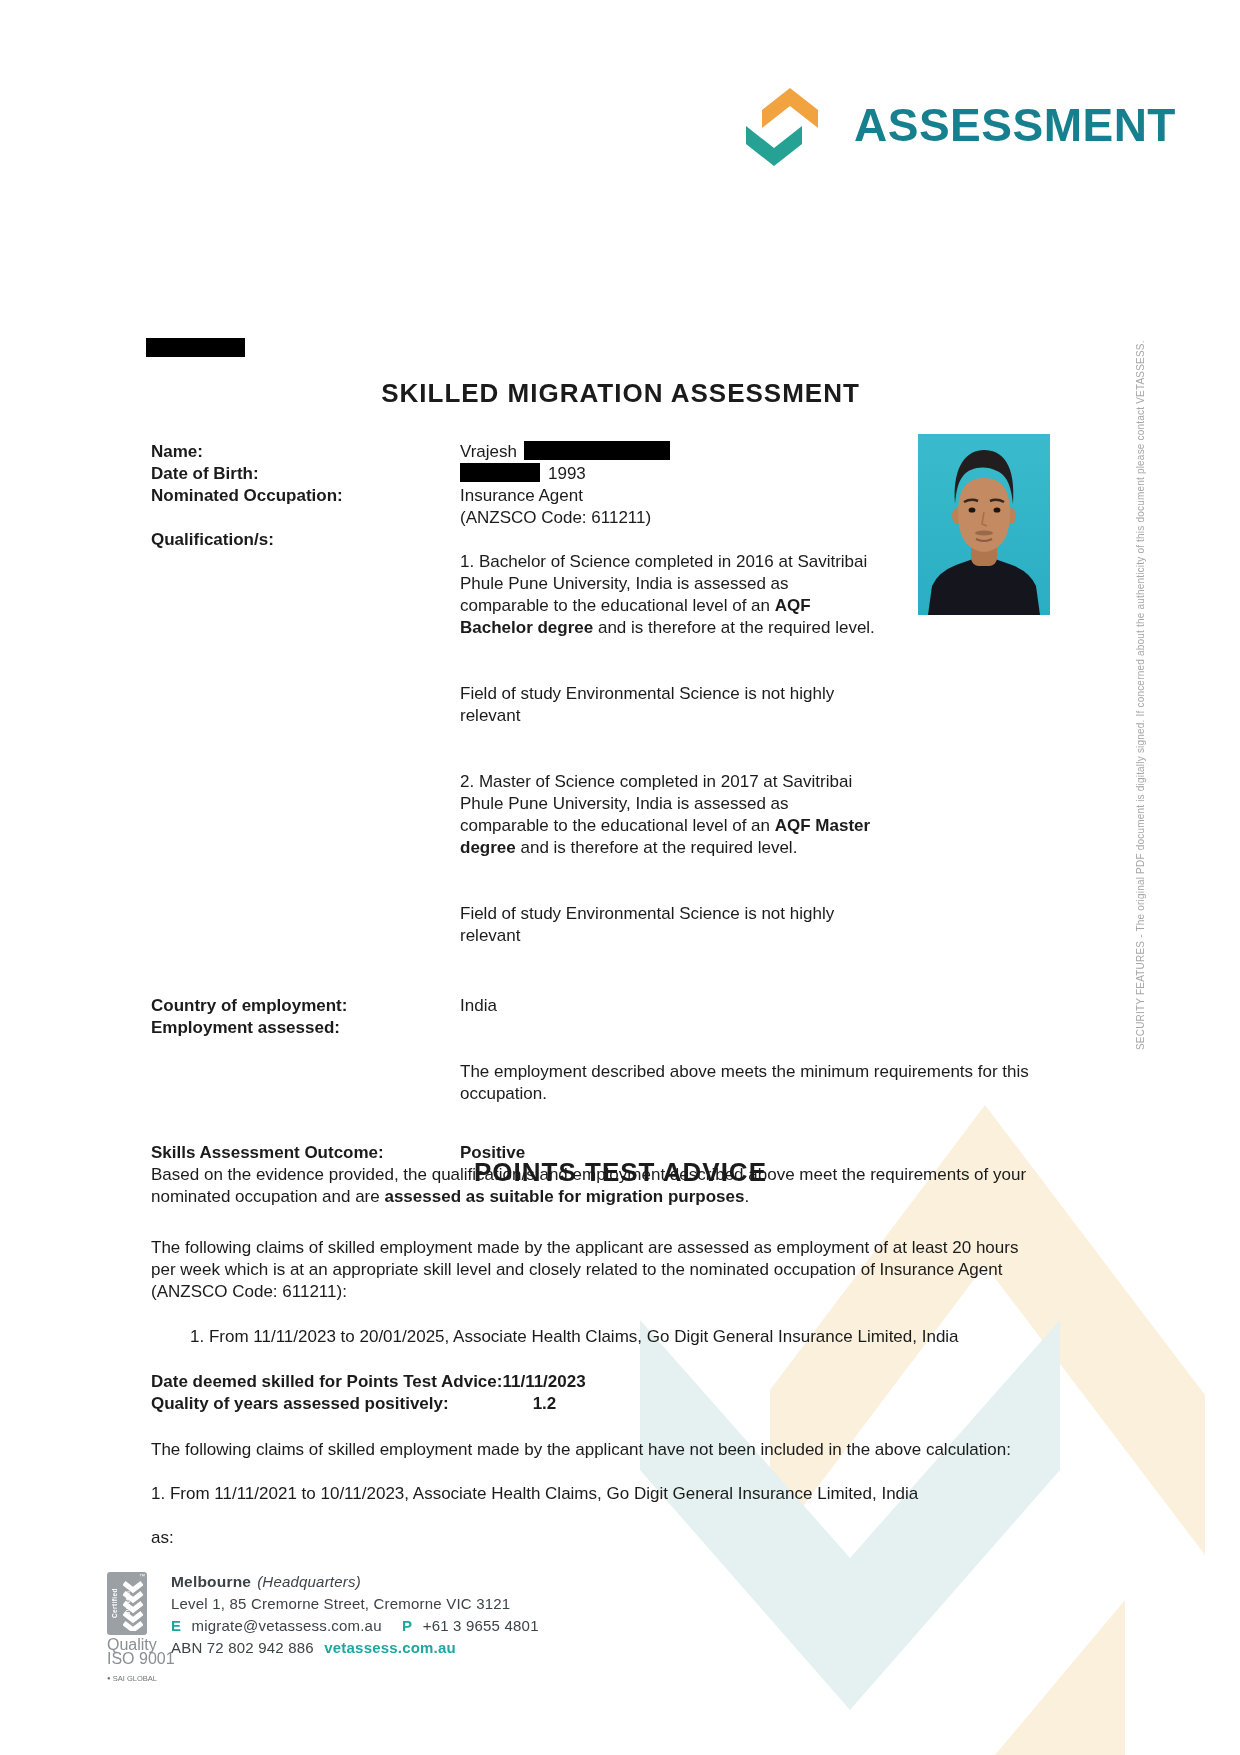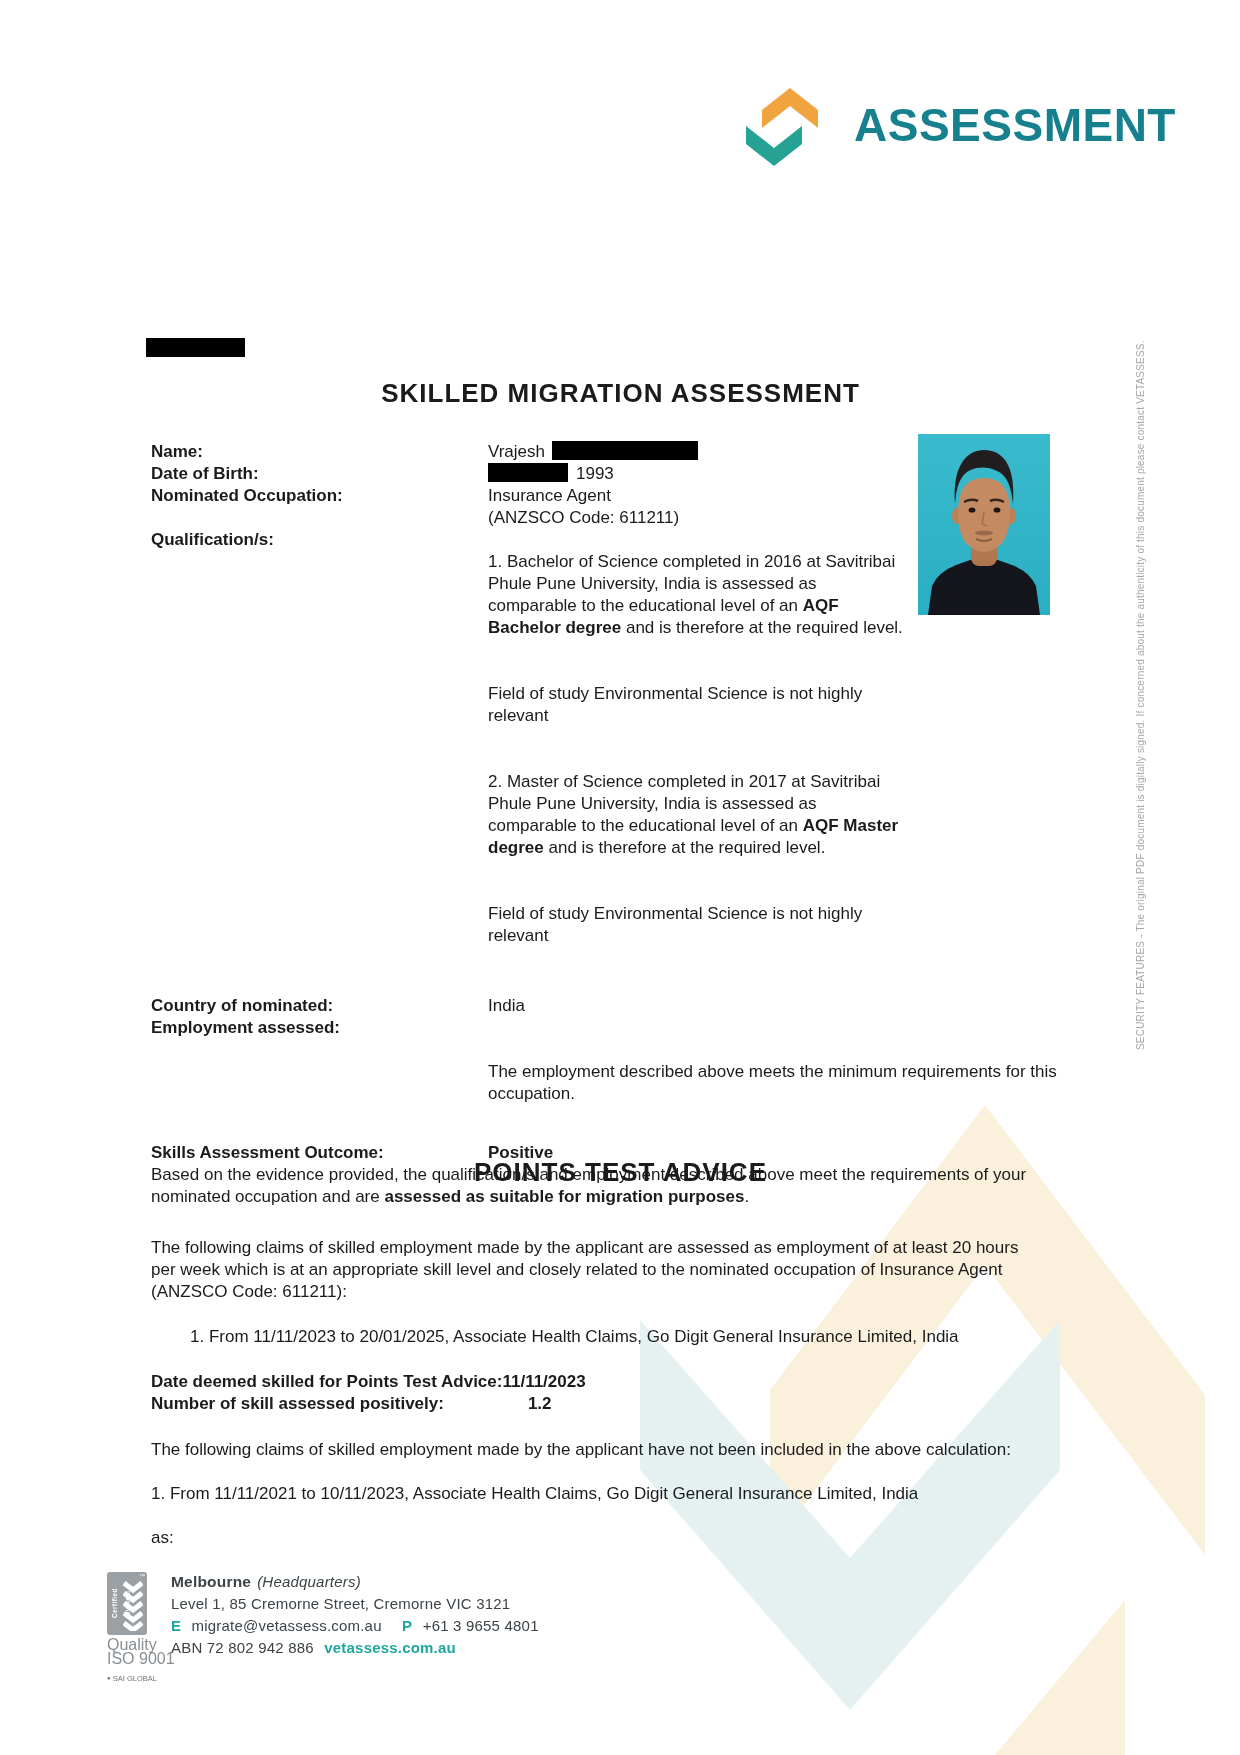--- a/index.html
+++ b/index.html
@@ -27,21 +27,21 @@
     position:absolute; left:151px; top:379px; width:939px; margin:0;
     text-align:center; font-size:26px; line-height:28px; font-weight:bold; letter-spacing:1px; z-index:2;
   }
   .points-heading {
     position:absolute; left:151px; top:1158px; width:939px; margin:0;
     text-align:center; font-size:26px; line-height:28px; font-weight:bold; letter-spacing:1px; z-index:2;
   }
 
   
   .fields { position:absolute; left:151px; top:441px; width:939px; z-index:2; }
-  .row { display:flex;gap:28px; }
+  .row { display:flex; }
   .lbl { flex:0 0 309px; width:309px; font-weight:bold; }
   .val { white-space:pre-line; }
   .val .blk { display:block; }
   .qual-val { width:470px; }
   .emp-val  { width:645px; }
   .para { margin:0; white-space:pre-line; }
   .gap { margin-top:22px; }
   .row-country { margin-top:26px; }
   .row-outcome { margin-top:15px; }
   .row-outcome .val { font-weight:bold; }
@@ -167,21 +167,21 @@
         <p class="para gap"><span>2. Master of Science completed in 2017 at Savitribai
 Phule Pune University, India is assessed as
 comparable to the educational level of an </span><span class="b">AQF Master
 degree</span><span> and is therefore at the required level.</span></p>
         <p class="para gap">Field of study Environmental Science is not highly
 relevant</p>
       </span>
     </div>
 
     <div class="row row-country">
-      <span class="lbl">Country of nominated:</span>
+      <span class="lbl">Country of employment:</span>
       <span class="val">India</span>
     </div>
 
     <div class="row">
       <span class="lbl">Employment assessed:</span>
       <span class="val emp-val">
         <p class="para gap">The employment described above meets the minimum requirements for this
 occupation.</p>
       </span>
     </div>
@@ -198,21 +198,21 @@
   <h2 class="points-heading">POINTS TEST ADVICE</h2>
 
   <p class="abs points-intro">The following claims of skilled employment made by the applicant are assessed as employment of at least 20 hours
 per week which is at an appropriate skill level and closely related to the nominated occupation of Insurance Agent
 (ANZSCO Code: 611211):</p>
 
   <p class="abs claim-included">1. From 11/11/2023 to 20/01/2025, Associate Health Claims, Go Digit General Insurance Limited, India</p>
 
   <p class="abs date-line"><span>Date deemed skilled for Points Test Advice:</span><span>11/11/2023</span></p>
 
-  <p class="abs years-line"><span>Number of skill assessed positively:</span><span class="years-value">1.2</span></p>
+  <p class="abs years-line"><span>Quality of years assessed positively:</span><span class="years-value">1.2</span></p>
 
   <p class="abs excluded-intro">The following claims of skilled employment made by the applicant have not been included in the above calculation:</p>
 
   <p class="abs claim-excluded">1. From 11/11/2021 to 10/11/2023, Associate Health Claims, Go Digit General Insurance Limited, India</p>
 
   <p class="abs as-line">as:</p>
 
   <div class="badge">
     <span class="badge-vtext">Certified System</span>
     <span class="badge-tm">™</span>

